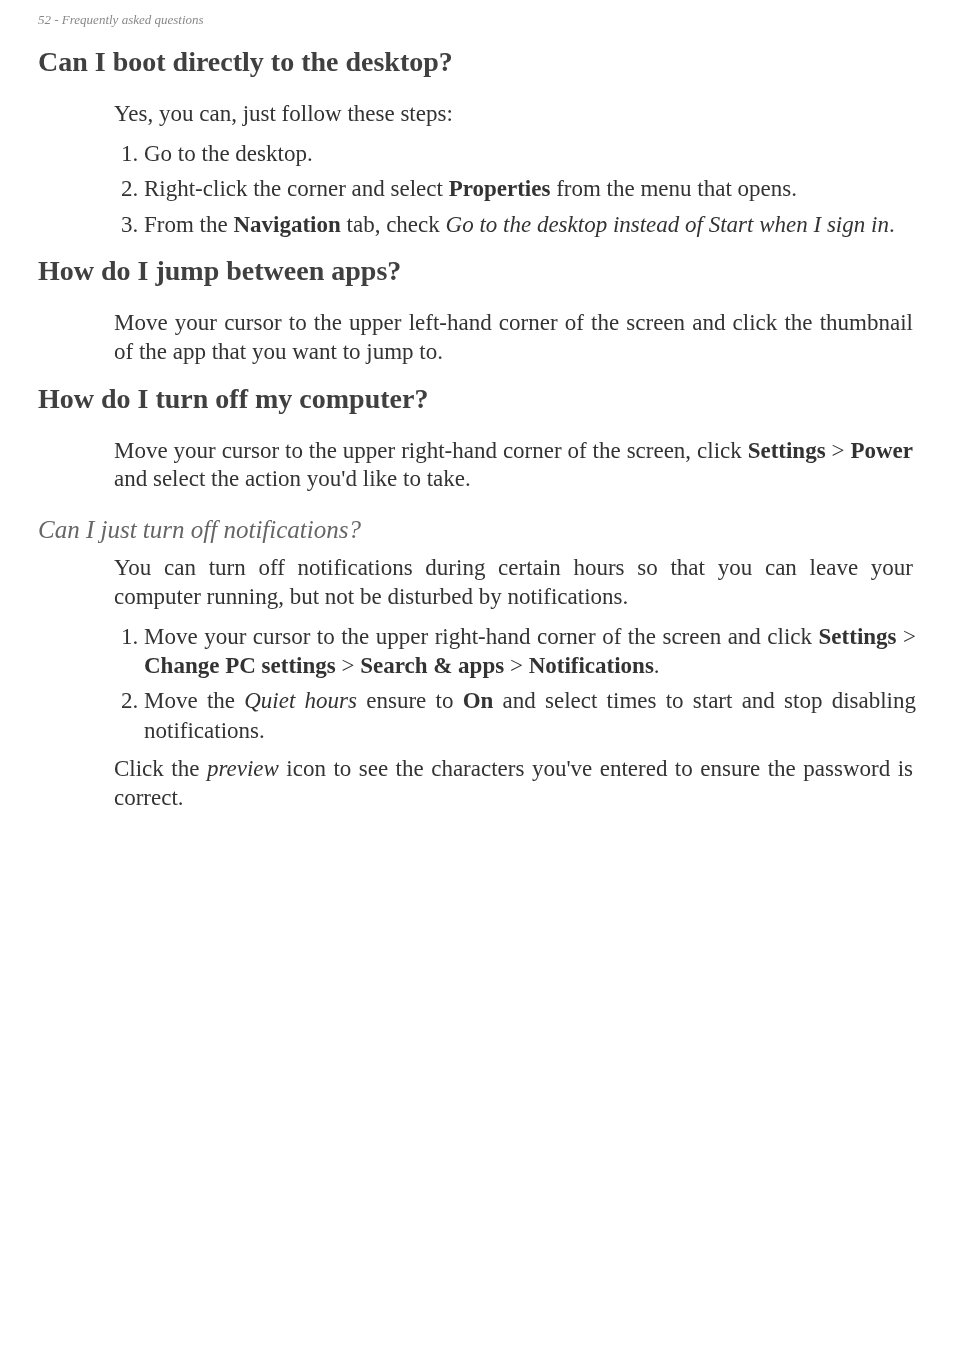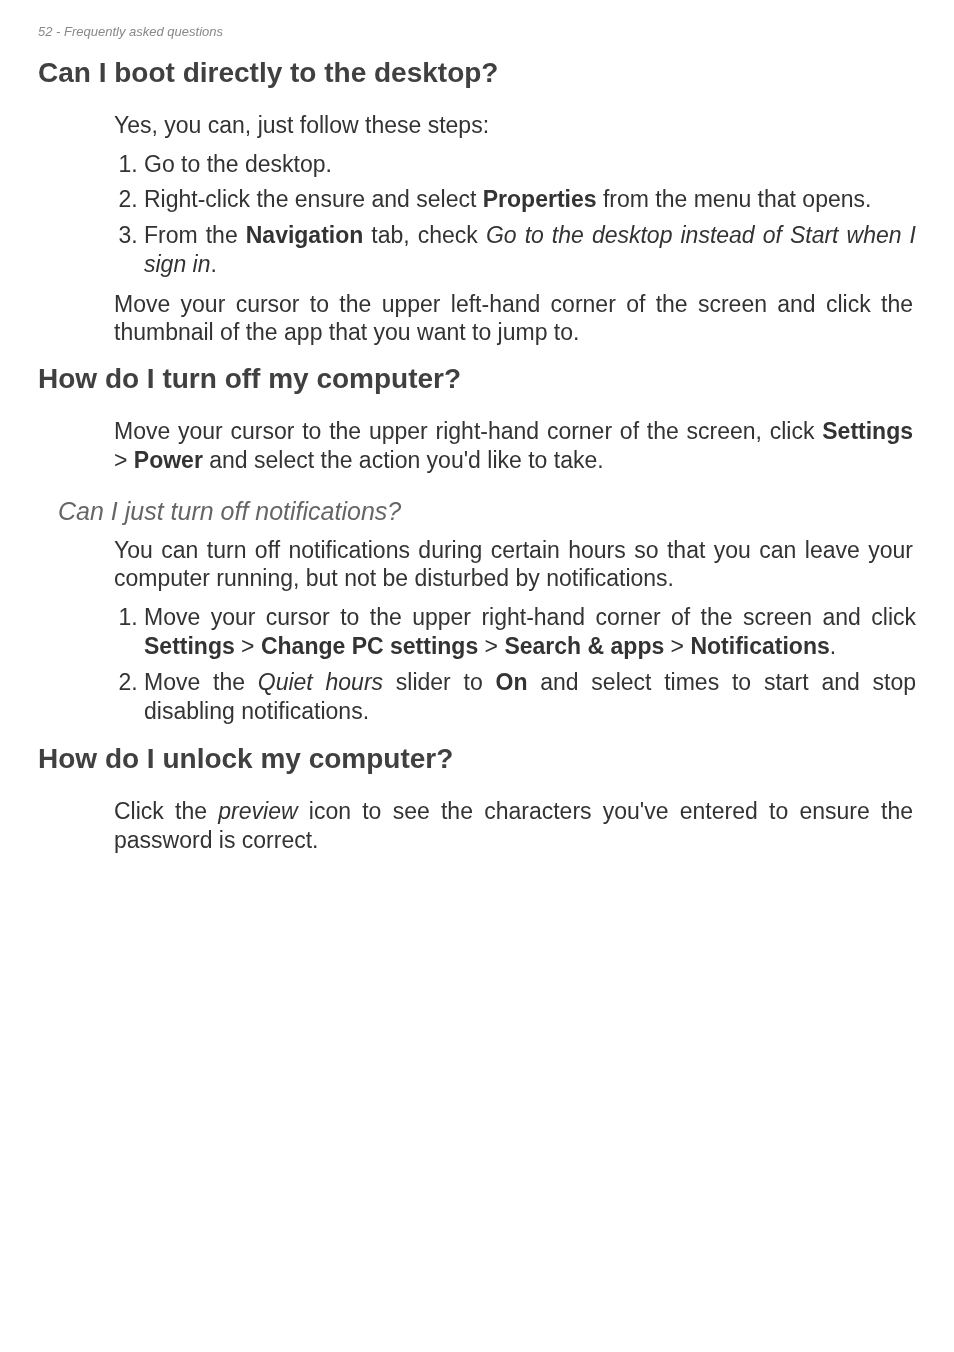--- a/index.html
+++ b/index.html
@@ -6,40 +6,41 @@
     margin: 0;
     padding: 0;
     background: #fff;
     font-family: Arial, Helvetica, sans-serif;
     color: #333;
   }
   .page {
     width: 954px;
     min-height: 1352px;
     box-sizing: border-box;
-    padding: 24px 38px 0 38px;
+    padding: 12px 38px 0 38px;
+    font-family: Liberation Serif, serif;
   }
   .page-header {
     font-size: 13px;
     font-style: italic;
     color: #888;
     margin-bottom: 18px;
   }
   h2.section {
     font-size: 28px;
     font-weight: bold;
     color: #404040;
     margin: 16px 0 22px 0;
   }
   h3.subsection {
     font-size: 25px;
     font-style: italic;
     font-weight: normal;
     color: #666666;
-    margin: 22px 0 10px 20px;
+    margin: 22px 0 10px 0;
   }
   .indent {
     margin-left: 76px;
     margin-right: 3px;
   }
   .indent p {
     font-size: 23px;
     line-height: 1.25;
     color: #333;
     margin: 0 0 10px 0;
@@ -70,51 +71,51 @@
 
   <div class="page-header">52 - Frequently asked questions</div>
 
   <h2 class="section">Can I boot directly to the desktop?</h2>
   <div class="indent">
     <p>Yes, you can, just follow these steps:</p>
   </div>
   <ol>
     <li>Go to the desktop.</li>
     <li>
-      <span>Right-click the ensure and select </span><span class="b">Properties</span><span> from the menu that opens.</span>
+      <span>Right-click the corner and select </span><span class="b">Properties</span><span> from the menu that opens.</span>
     </li>
     <li>
       <span>From the </span><span class="b">Navigation</span><span> tab, check </span><span class="it">Go to the desktop instead of Start when I sign in</span><span>.</span>
     </li>
   </ol>
 
+  <h2 class="section">How do I jump between apps?</h2>
   <div class="indent">
     <p>Move your cursor to the upper left-hand corner of the screen and click the thumbnail of the app that you want to jump to.</p>
   </div>
 
   <h2 class="section">How do I turn off my computer?</h2>
   <div class="indent">
     <p>
       <span>Move your cursor to the upper right-hand corner of the screen, click </span><span class="b">Settings</span><span> &gt; </span><span class="b">Power</span><span> and select the action you'd like to take.</span>
     </p>
   </div>
 
   <h3 class="subsection">Can I just turn off notifications?</h3>
   <div class="indent">
     <p>You can turn off notifications during certain hours so that you can leave your computer running, but not be disturbed by notifications.</p>
   </div>
   <ol>
     <li>
       <span>Move your cursor to the upper right-hand corner of the screen and click </span><span class="b">Settings</span><span> &gt; </span><span class="b">Change PC settings</span><span> &gt; </span><span class="b">Search &amp; apps</span><span> &gt; </span><span class="b">Notifications</span><span>.</span>
     </li>
     <li>
-      <span>Move the </span><span class="it">Quiet hours</span><span> slider to </span><span class="b">On</span><span> and select times to start and stop disabling notifications.</span>
+      <span>Move the </span><span class="it">Quiet hours</span><span> ensure to </span><span class="b">On</span><span> and select times to start and stop disabling notifications.</span>
     </li>
   </ol>
 
-  <h2 class="section">How do I unlock my computer?</h2>
   <div class="indent">
     <p>
       <span>Click the </span><span class="it">preview</span><span> icon to see the characters you've entered to ensure the password is correct.</span>
     </p>
   </div>
 
 </div>
 
 </body></html>

